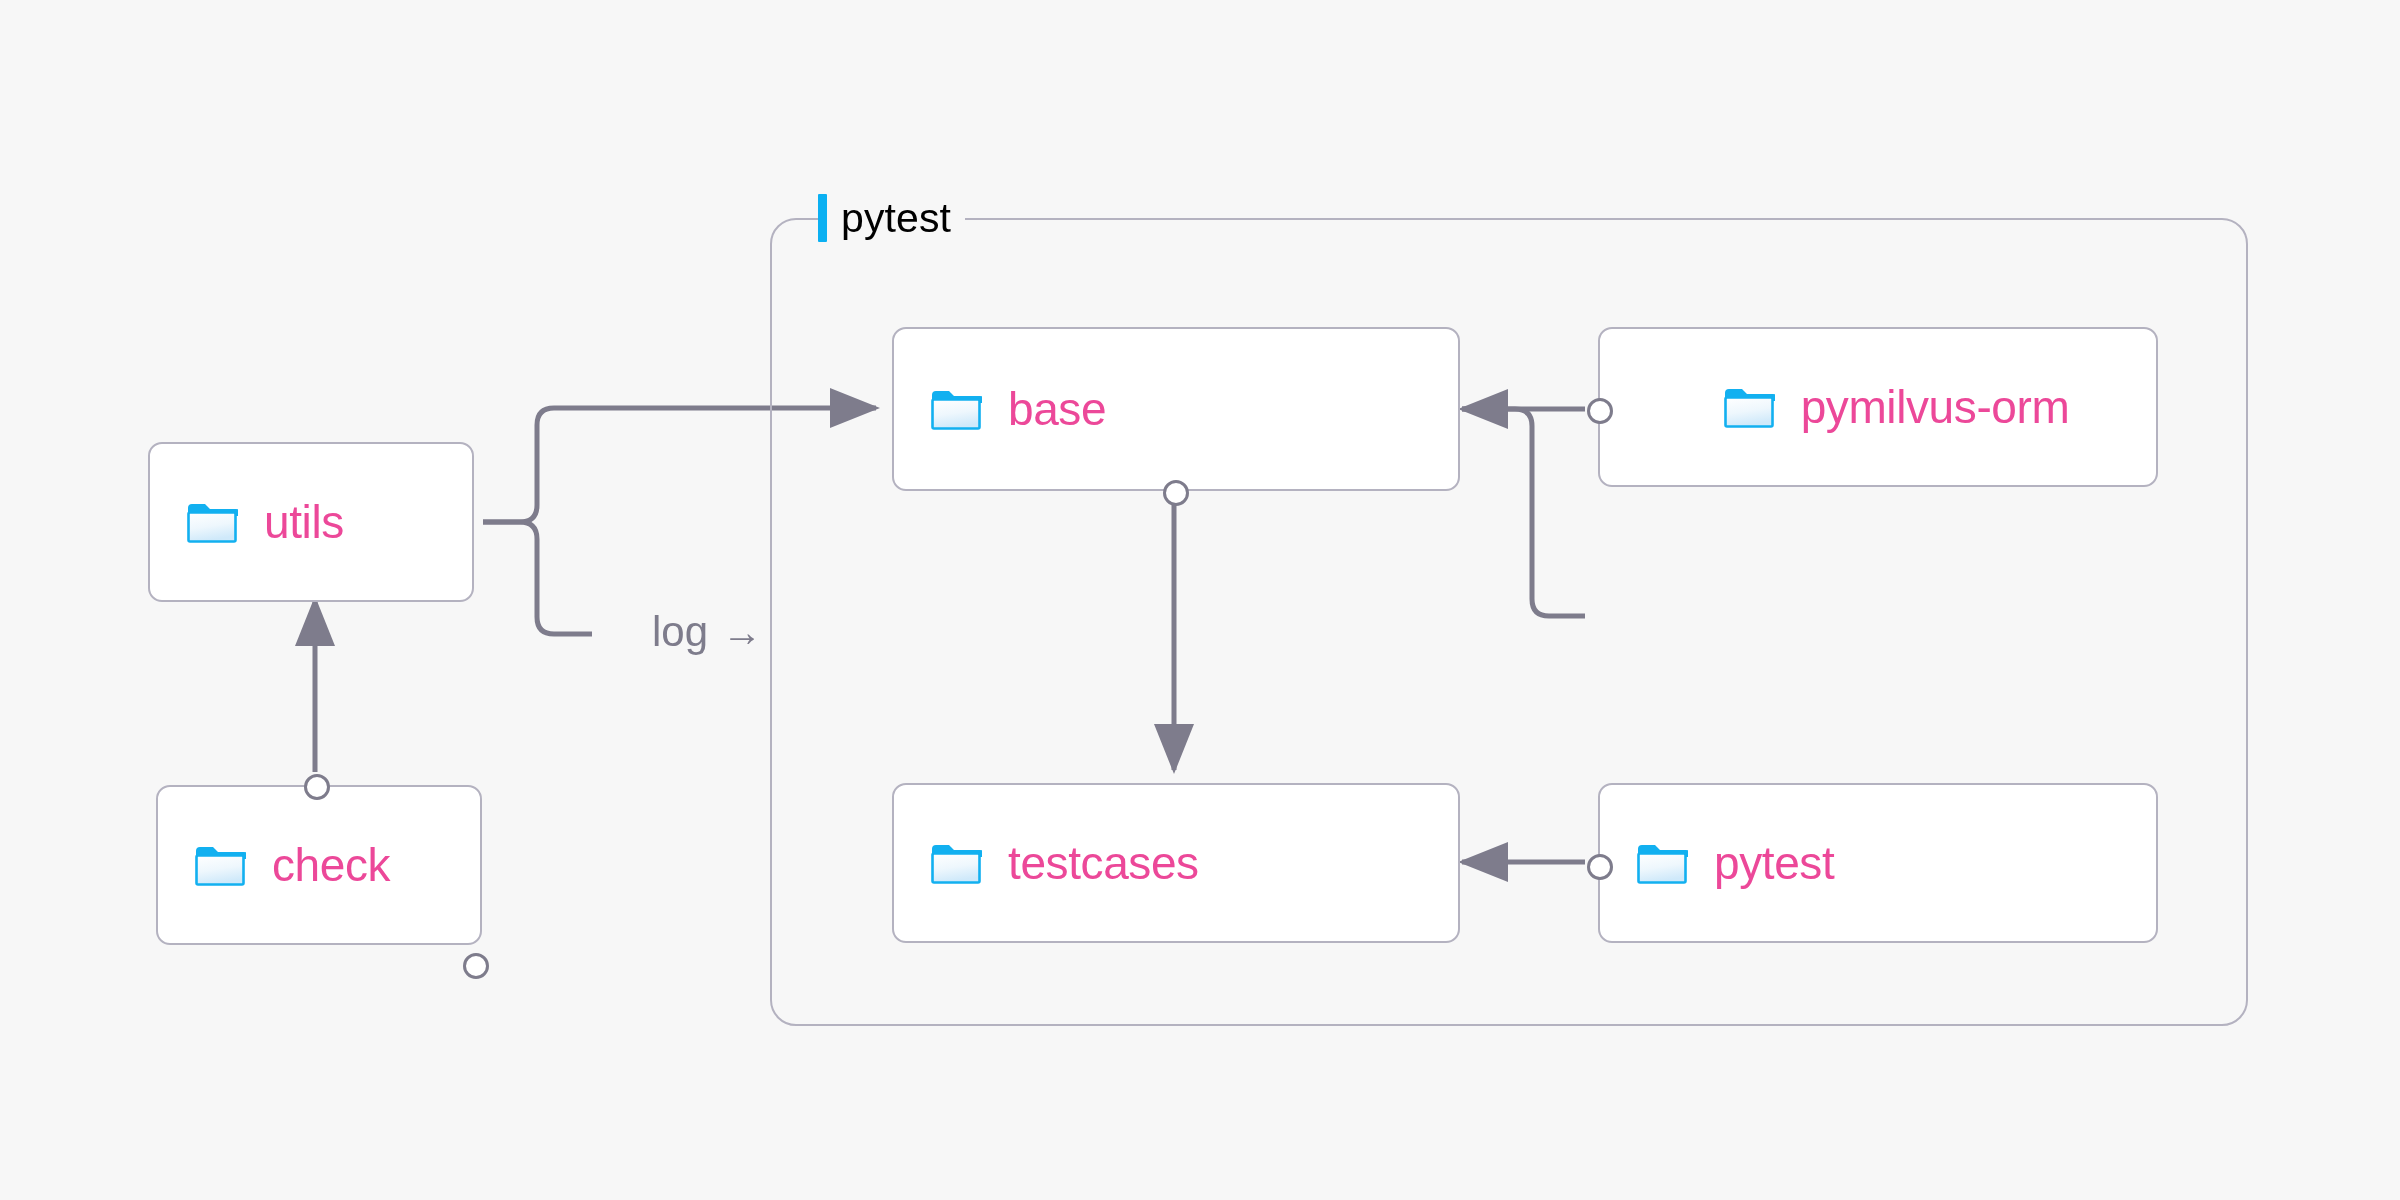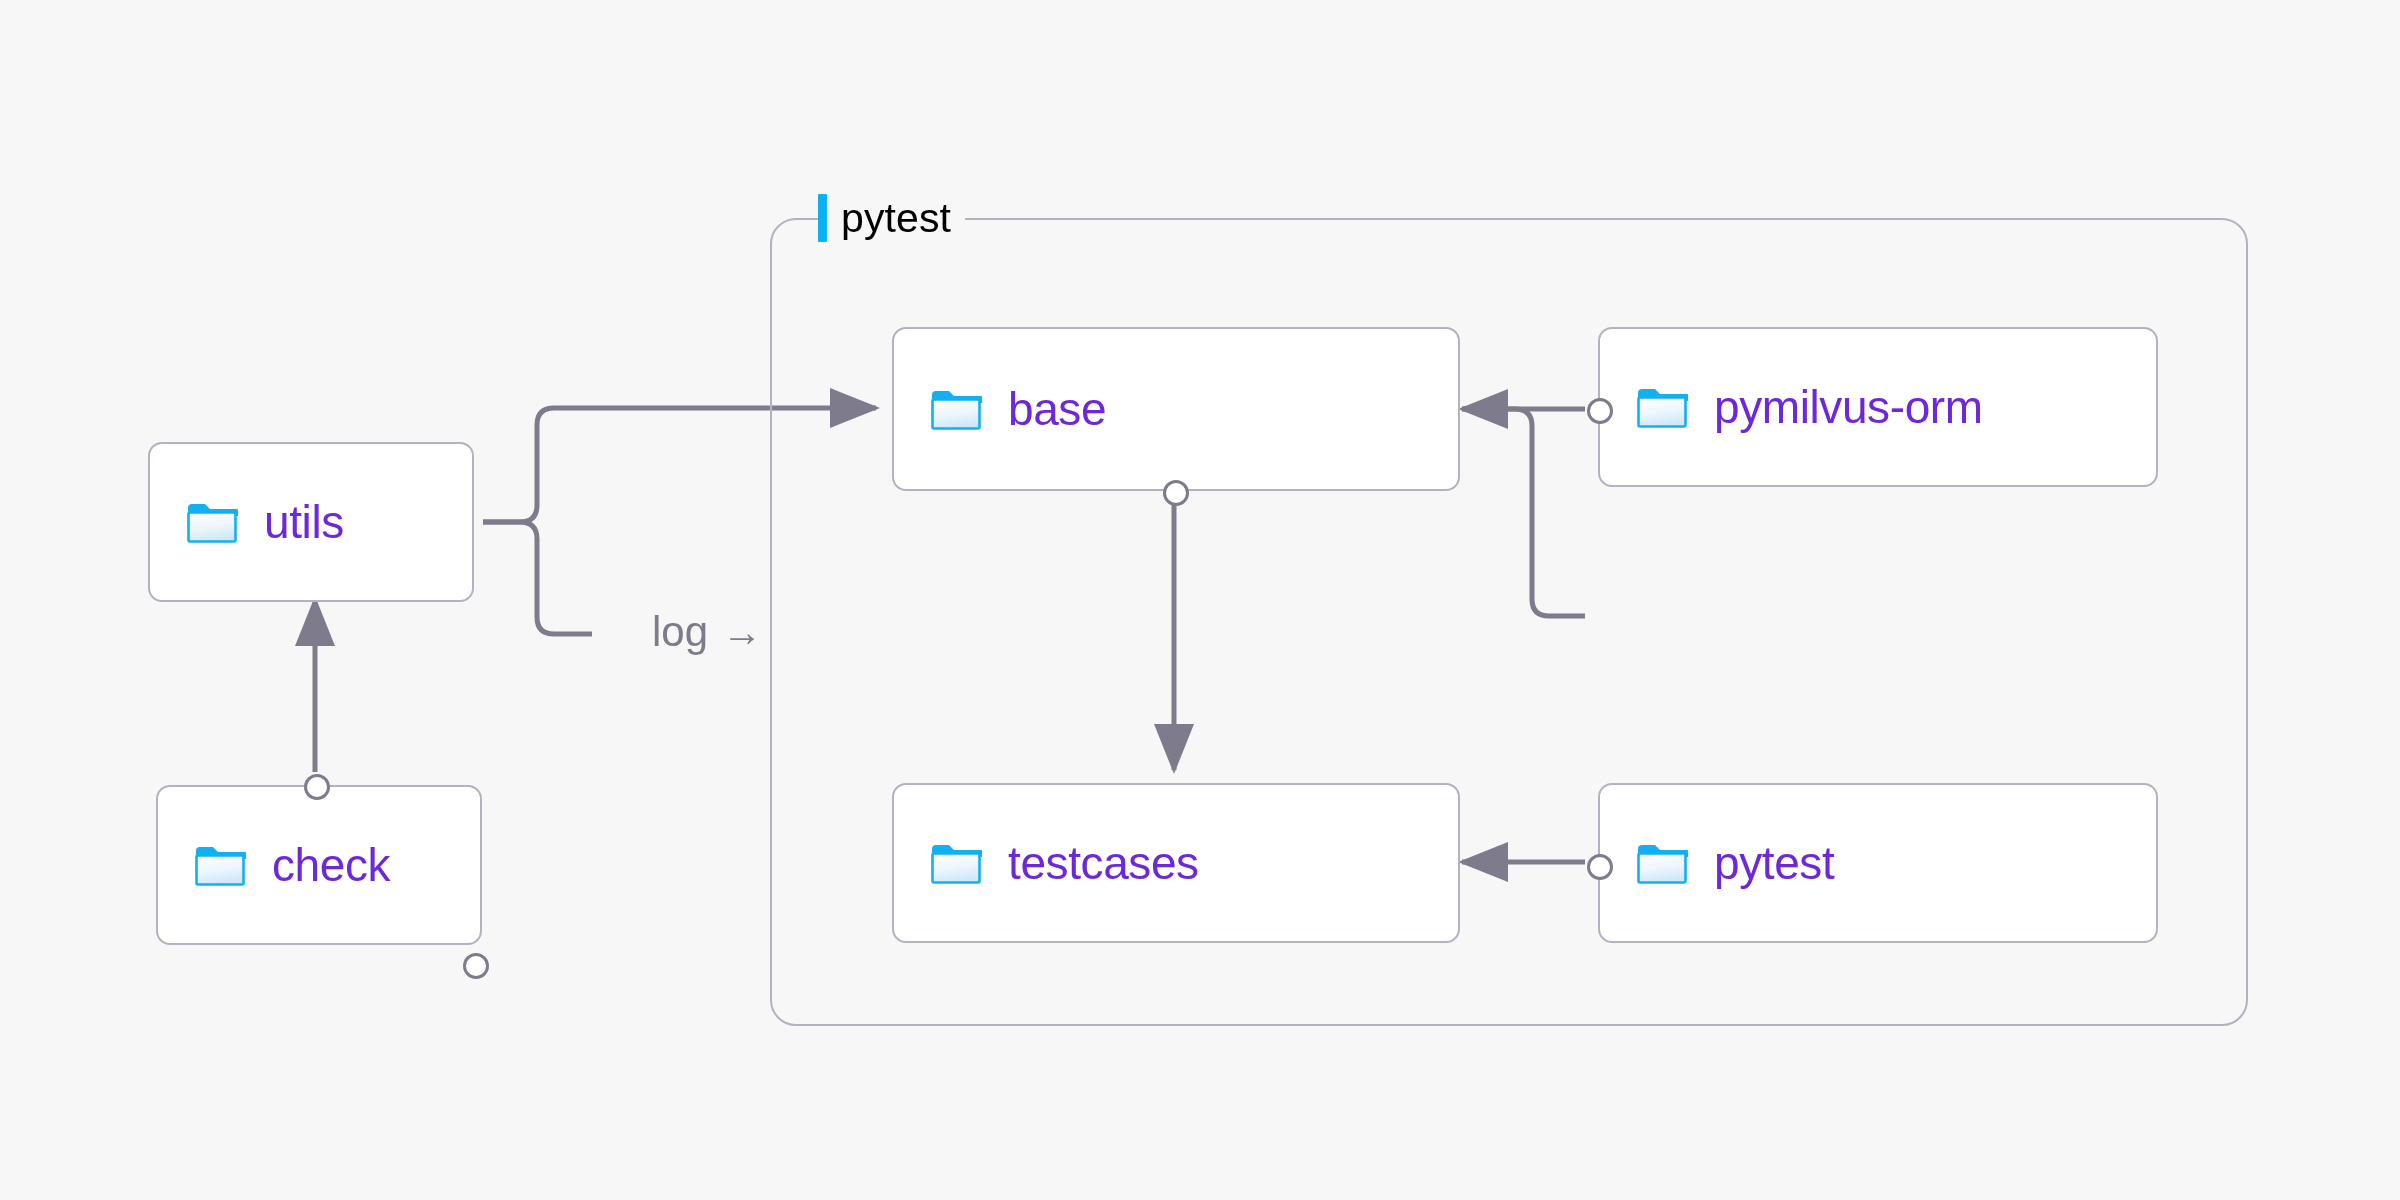--- a/index.html
+++ b/index.html
@@ -66,21 +66,21 @@
     background: #ffffff;
     border: 2px solid #b4b2c0;
     border-radius: 14px;
     display: flex;
     align-items: center;
     padding-left: 36px;
     gap: 26px;
   }
   .node-label {
     font-size: 46px;
-    color: #6d28d9;
+    color: #ec4899;
     white-space: nowrap;
     letter-spacing: -0.4px;
   }
 
   
   .folder-icon {
     width: 52px;
     height: 44px;
     flex: 0 0 auto;
     display: block;
@@ -180,21 +180,21 @@
   </div>
 
   <div class="node" style="left:892px; top:783px; width:568px; height:160px;text-align:right;">
     <svg class="folder-icon" viewBox="0 0 52 44">
       <path d="M2 8 q0-4 4-4 h13 l5 5 h26 q4 0 4 4 v3 H2 z" fill="#12b0f0"></path>
       <rect x="2.5" y="12.5" width="47" height="29" rx="1.5" fill="url(#folderBody)" stroke="#12b0f0" stroke-width="2.6"></rect>
     </svg>
     <span class="node-label">testcases</span>
   </div>
 
-  <div class="node" style="left:1598px; top:327px; width:560px; height:160px;">
+  <div class="node" style="left:1598px; top:327px; width:560px; height:160px;justify-content:center;">
     <svg class="folder-icon" viewBox="0 0 52 44">
       <path d="M2 8 q0-4 4-4 h13 l5 5 h26 q4 0 4 4 v3 H2 z" fill="#12b0f0"></path>
       <rect x="2.5" y="12.5" width="47" height="29" rx="1.5" fill="url(#folderBody)" stroke="#12b0f0" stroke-width="2.6"></rect>
     </svg>
     <span class="node-label">pymilvus-orm</span>
     <span class="port" style="left:-13px; top:69px;"></span>
   </div>
 
 
   <div class="node" style="left:1598px; top:783px; width:560px; height:160px;">

